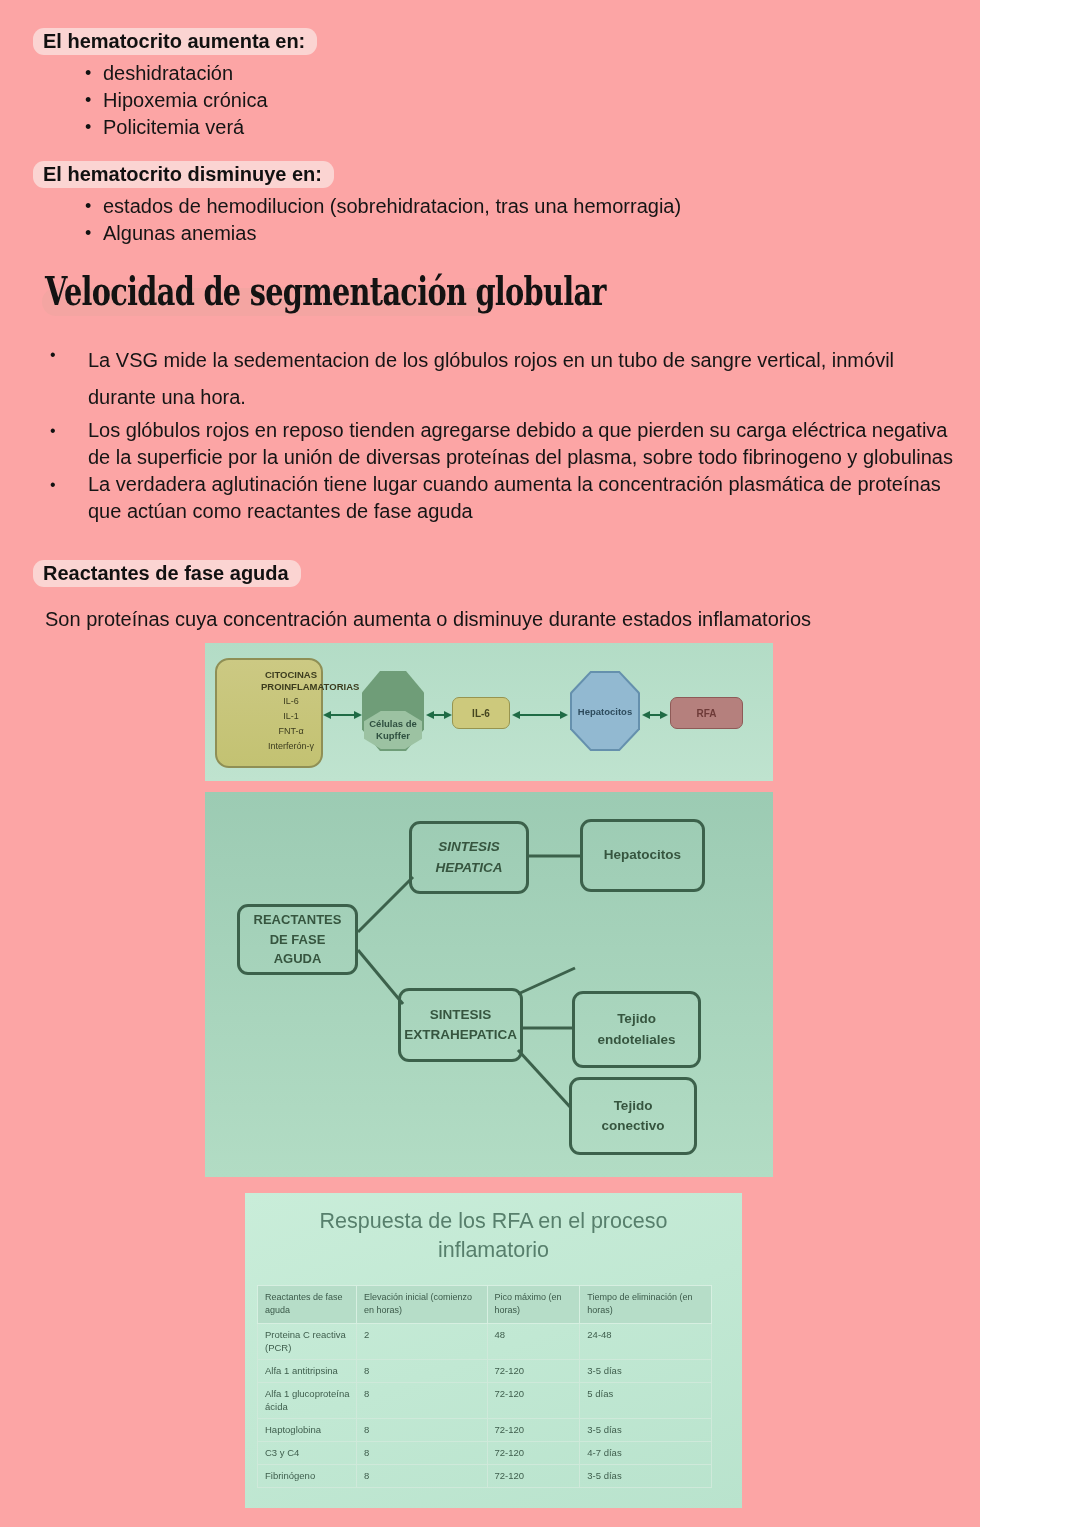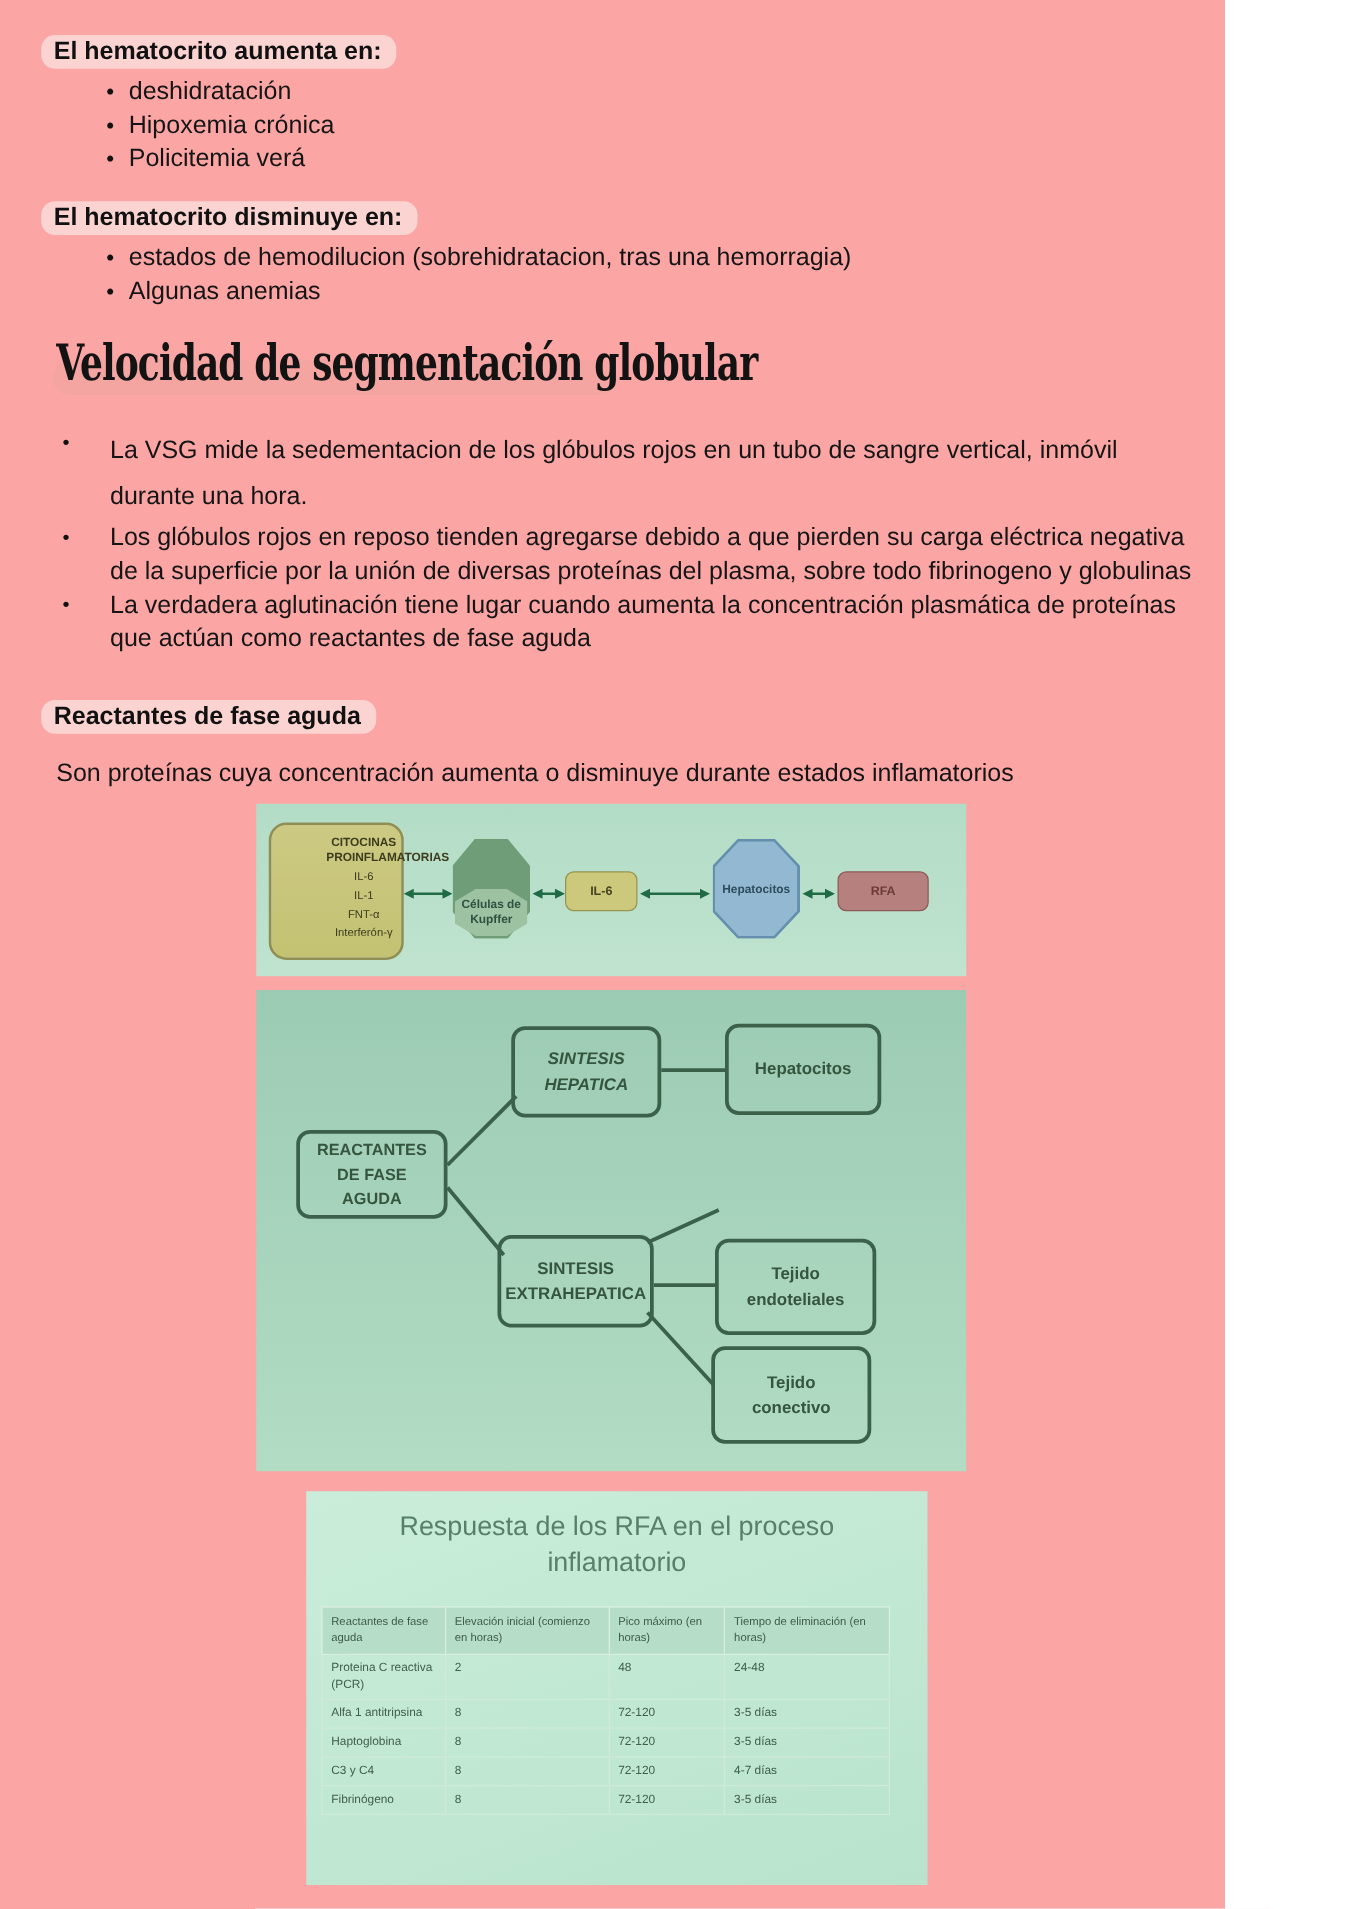--- a/index.html
+++ b/index.html
@@ -202,20 +202,26 @@
           <td>48</td>
             <td>24-48</td>
         </tr>
         <tr>
           <td>Alfa 1 antitripsina</td>
             <td>8</td>
           <td>72-120</td>
             <td>3-5 días</td>
         </tr>
         <tr>
+          <td>Alfa 1 glucoproteína ácida</td>
+            <td>8</td>
+          <td>72-120</td>
+            <td>5 días</td>
+        </tr>
+        <tr>
           <td>Haptoglobina</td>
             <td>8</td>
           <td>72-120</td>
             <td>3-5 días</td>
         </tr>
         <tr>
           <td>C3 y C4</td>
             <td>8</td>
           <td>72-120</td>
             <td>4-7 días</td>

